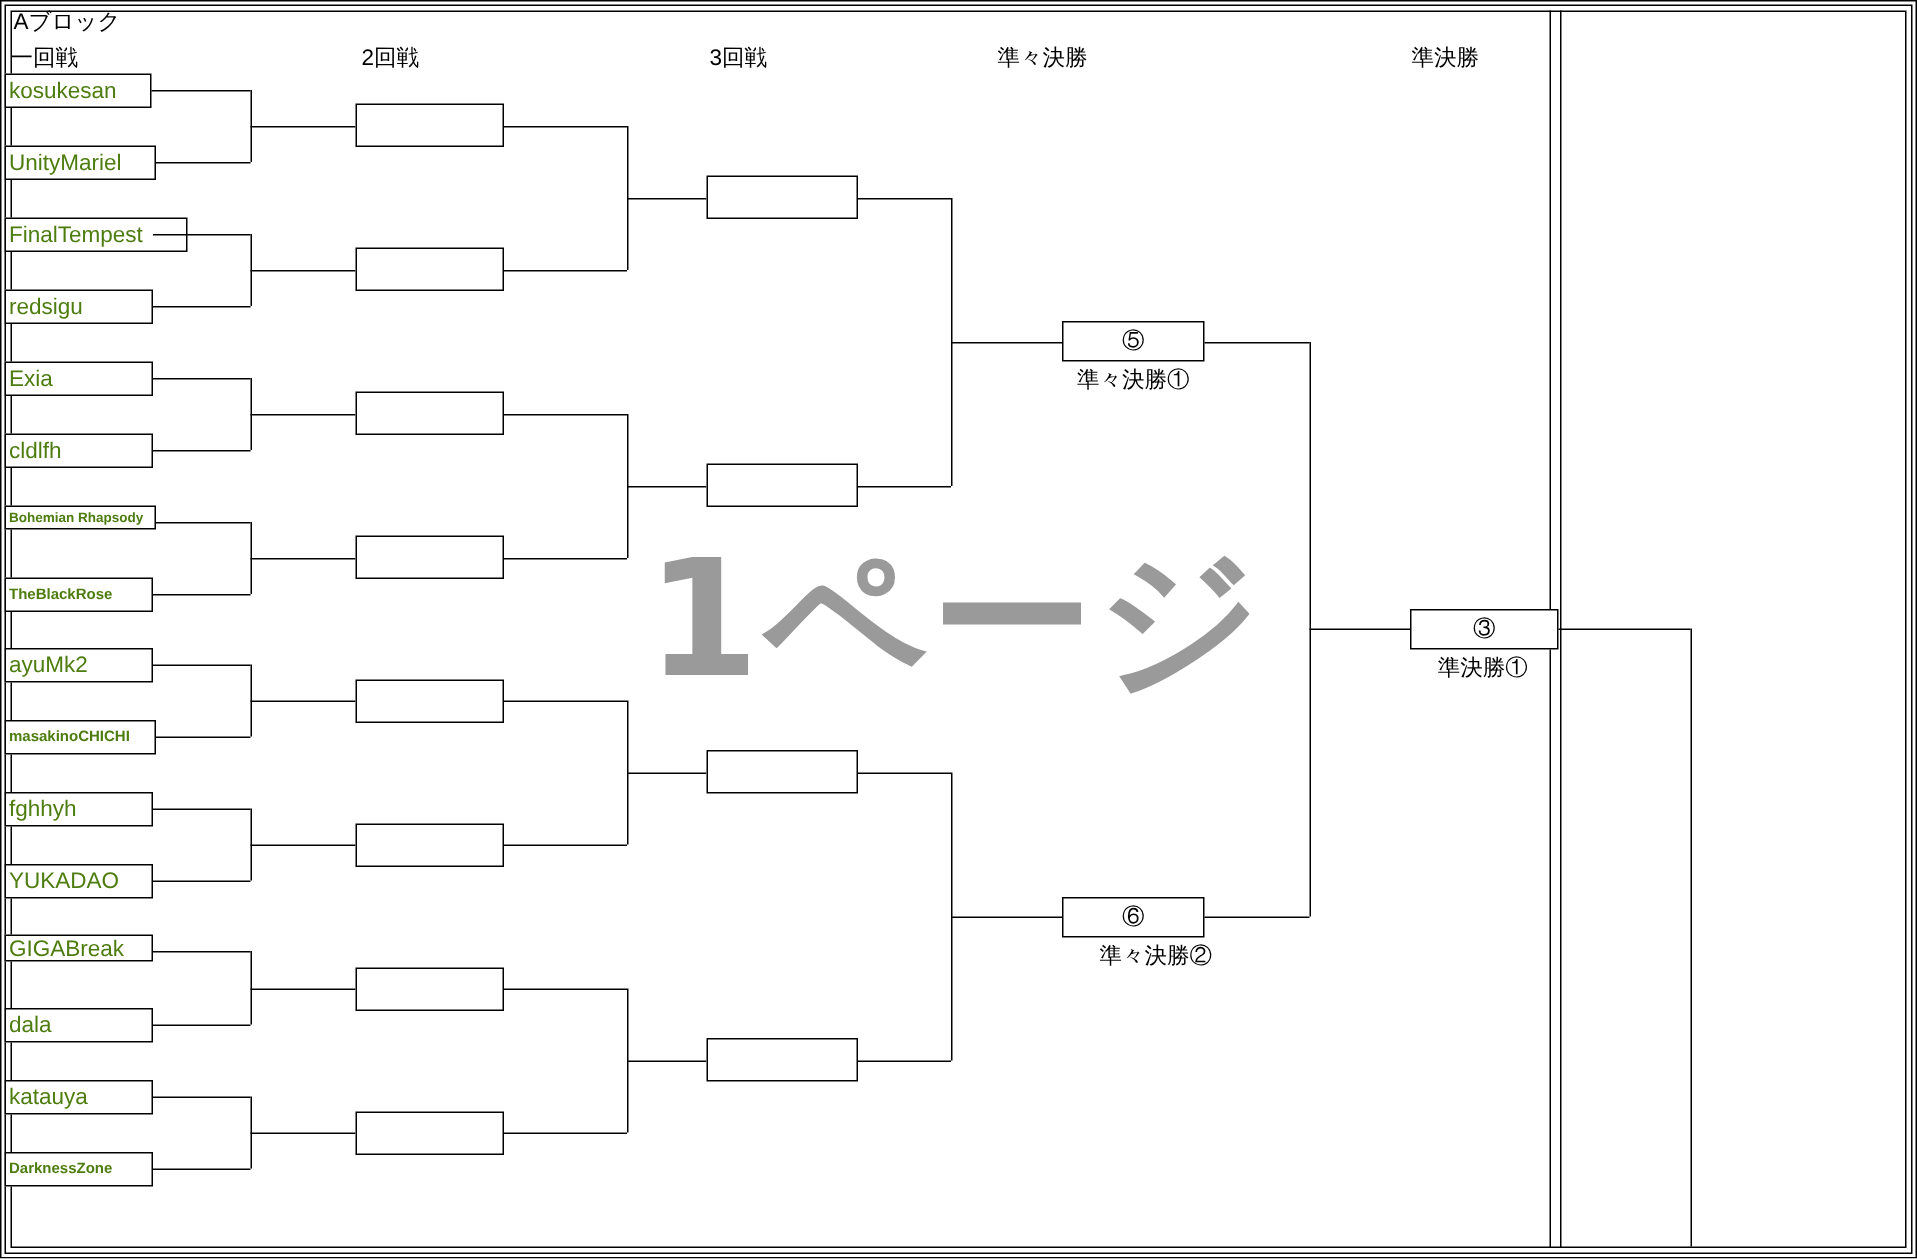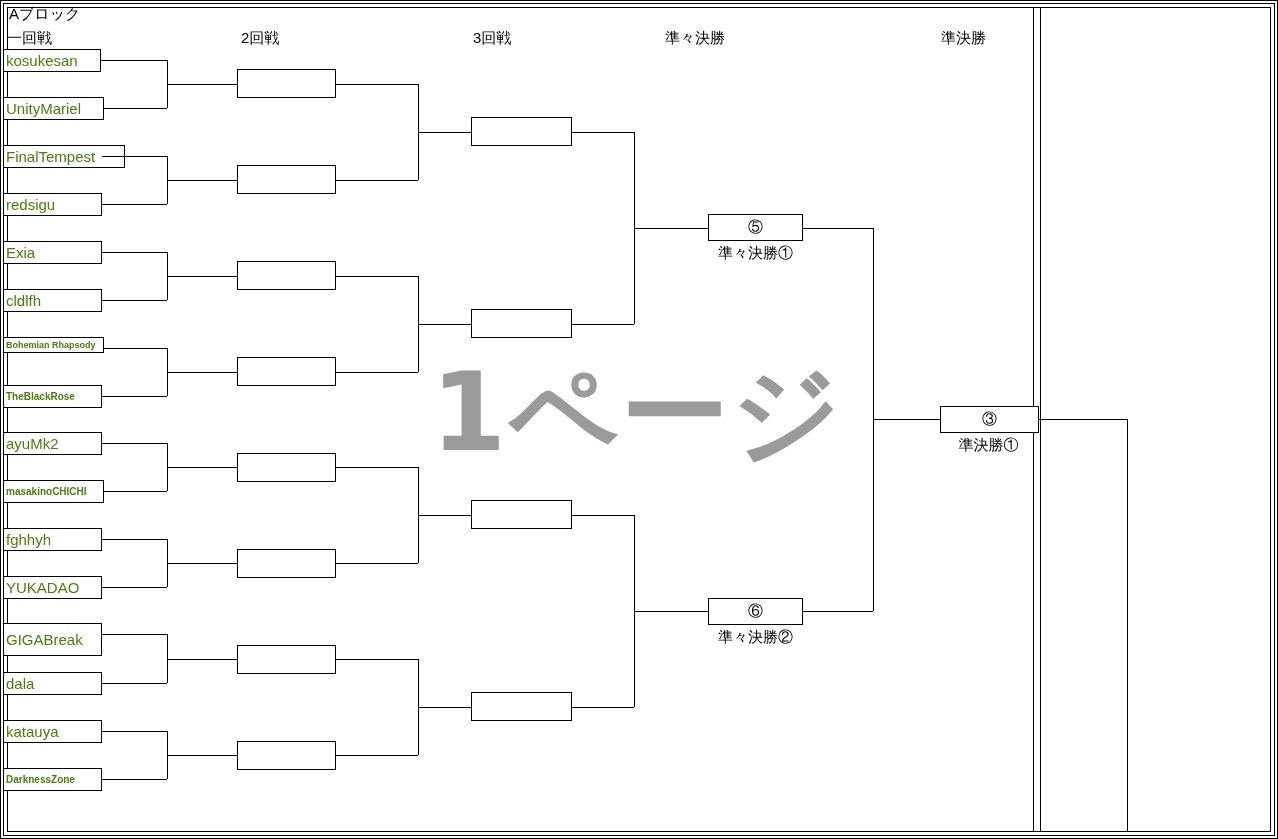--- a/index.html
+++ b/index.html
@@ -145,21 +145,21 @@
   <div class="box namebox" style="left:2px; top:144px; width:122px; height:23px;">FinalTempest</div>
   <div class="box namebox" style="left:2px; top:192px; width:99px; height:23px;">redsigu</div>
   <div class="box namebox" style="left:2px; top:240px; width:99px; height:23px;">Exia</div>
   <div class="box namebox" style="left:2px; top:288px; width:99px; height:23px;">cldlfh</div>
   <div class="box namebox tiny" style="left:2px; top:336px; width:101px; height:16px;">Bohemian Rhapsody</div>
   <div class="box namebox small" style="left:2px; top:384px; width:99px; height:23px;">TheBlackRose</div>
   <div class="box namebox" style="left:2px; top:431px; width:99px; height:23px;">ayuMk2</div>
   <div class="box namebox small" style="left:2px; top:479px; width:101px; height:23px;">masakinoCHICHI</div>
   <div class="box namebox" style="left:2px; top:527px; width:99px; height:23px;">fghhyh</div>
   <div class="box namebox" style="left:2px; top:575px; width:99px; height:23px;">YUKADAO</div>
-  <div class="box namebox" style="left:2px; top:622px; width:99px; height:33px;">GIGABreak</div>
+  <div class="box namebox" style="left:2px; top:622px; width:99px; height:18px;">GIGABreak</div>
   <div class="box namebox" style="left:2px; top:671px; width:99px; height:23px;">dala</div>
   <div class="box namebox" style="left:2px; top:719px; width:99px; height:23px;">katauya</div>
   <div class="box namebox small" style="left:2px; top:767px; width:99px; height:23px;">DarknessZone</div>
 
   <div class="hline" style="left:100px; top:59px; width:66px;"></div>
   <div class="hline" style="left:103px; top:107px; width:63px;"></div>
   <div class="vline" style="left:166px; top:59px; height:48px;"></div>
   <div class="hline" style="left:166px; top:83px; width:70px;"></div>
 
   <div class="hline" style="left:101px; top:155px; width:65px;"></div>
@@ -238,21 +238,21 @@
 
   <div class="hline" style="left:571px; top:514px; width:62px;"></div>
   <div class="hline" style="left:571px; top:706px; width:62px;"></div>
   <div class="vline" style="left:633px; top:514px; height:192px;"></div>
   <div class="hline" style="left:633px; top:610px; width:74px;"></div>
 
   <div class="box matchbox" style="left:707px; top:213px; width:95px; height:27px;">⑤</div>
   <div class="caption" style="left:702px; top:243px; width:105px;">準々決勝①</div>
 
   <div class="box matchbox" style="left:707px; top:597px; width:95px; height:27px;">⑥</div>
-  <div class="caption" style="left:702px; top:627px; width:105px;">準々決勝②</div>
+  <div class="caption" style="left:702px; top:627px; width:105px;text-align:right;">準々決勝②</div>
 
   <div class="hline" style="left:802px; top:227px; width:70px;"></div>
   <div class="hline" style="left:802px; top:610px; width:70px;"></div>
   <div class="vline" style="left:872px; top:227px; height:383px;"></div>
   <div class="hline" style="left:872px; top:418px; width:67px;"></div>
 
   <div class="box matchbox" style="left:939px; top:405px; width:99px; height:27px;">③</div>
   <div class="caption" style="left:935px; top:435px; width:105px;">準決勝①</div>
 
   <div class="hline" style="left:1038px; top:418px; width:88px;"></div>

